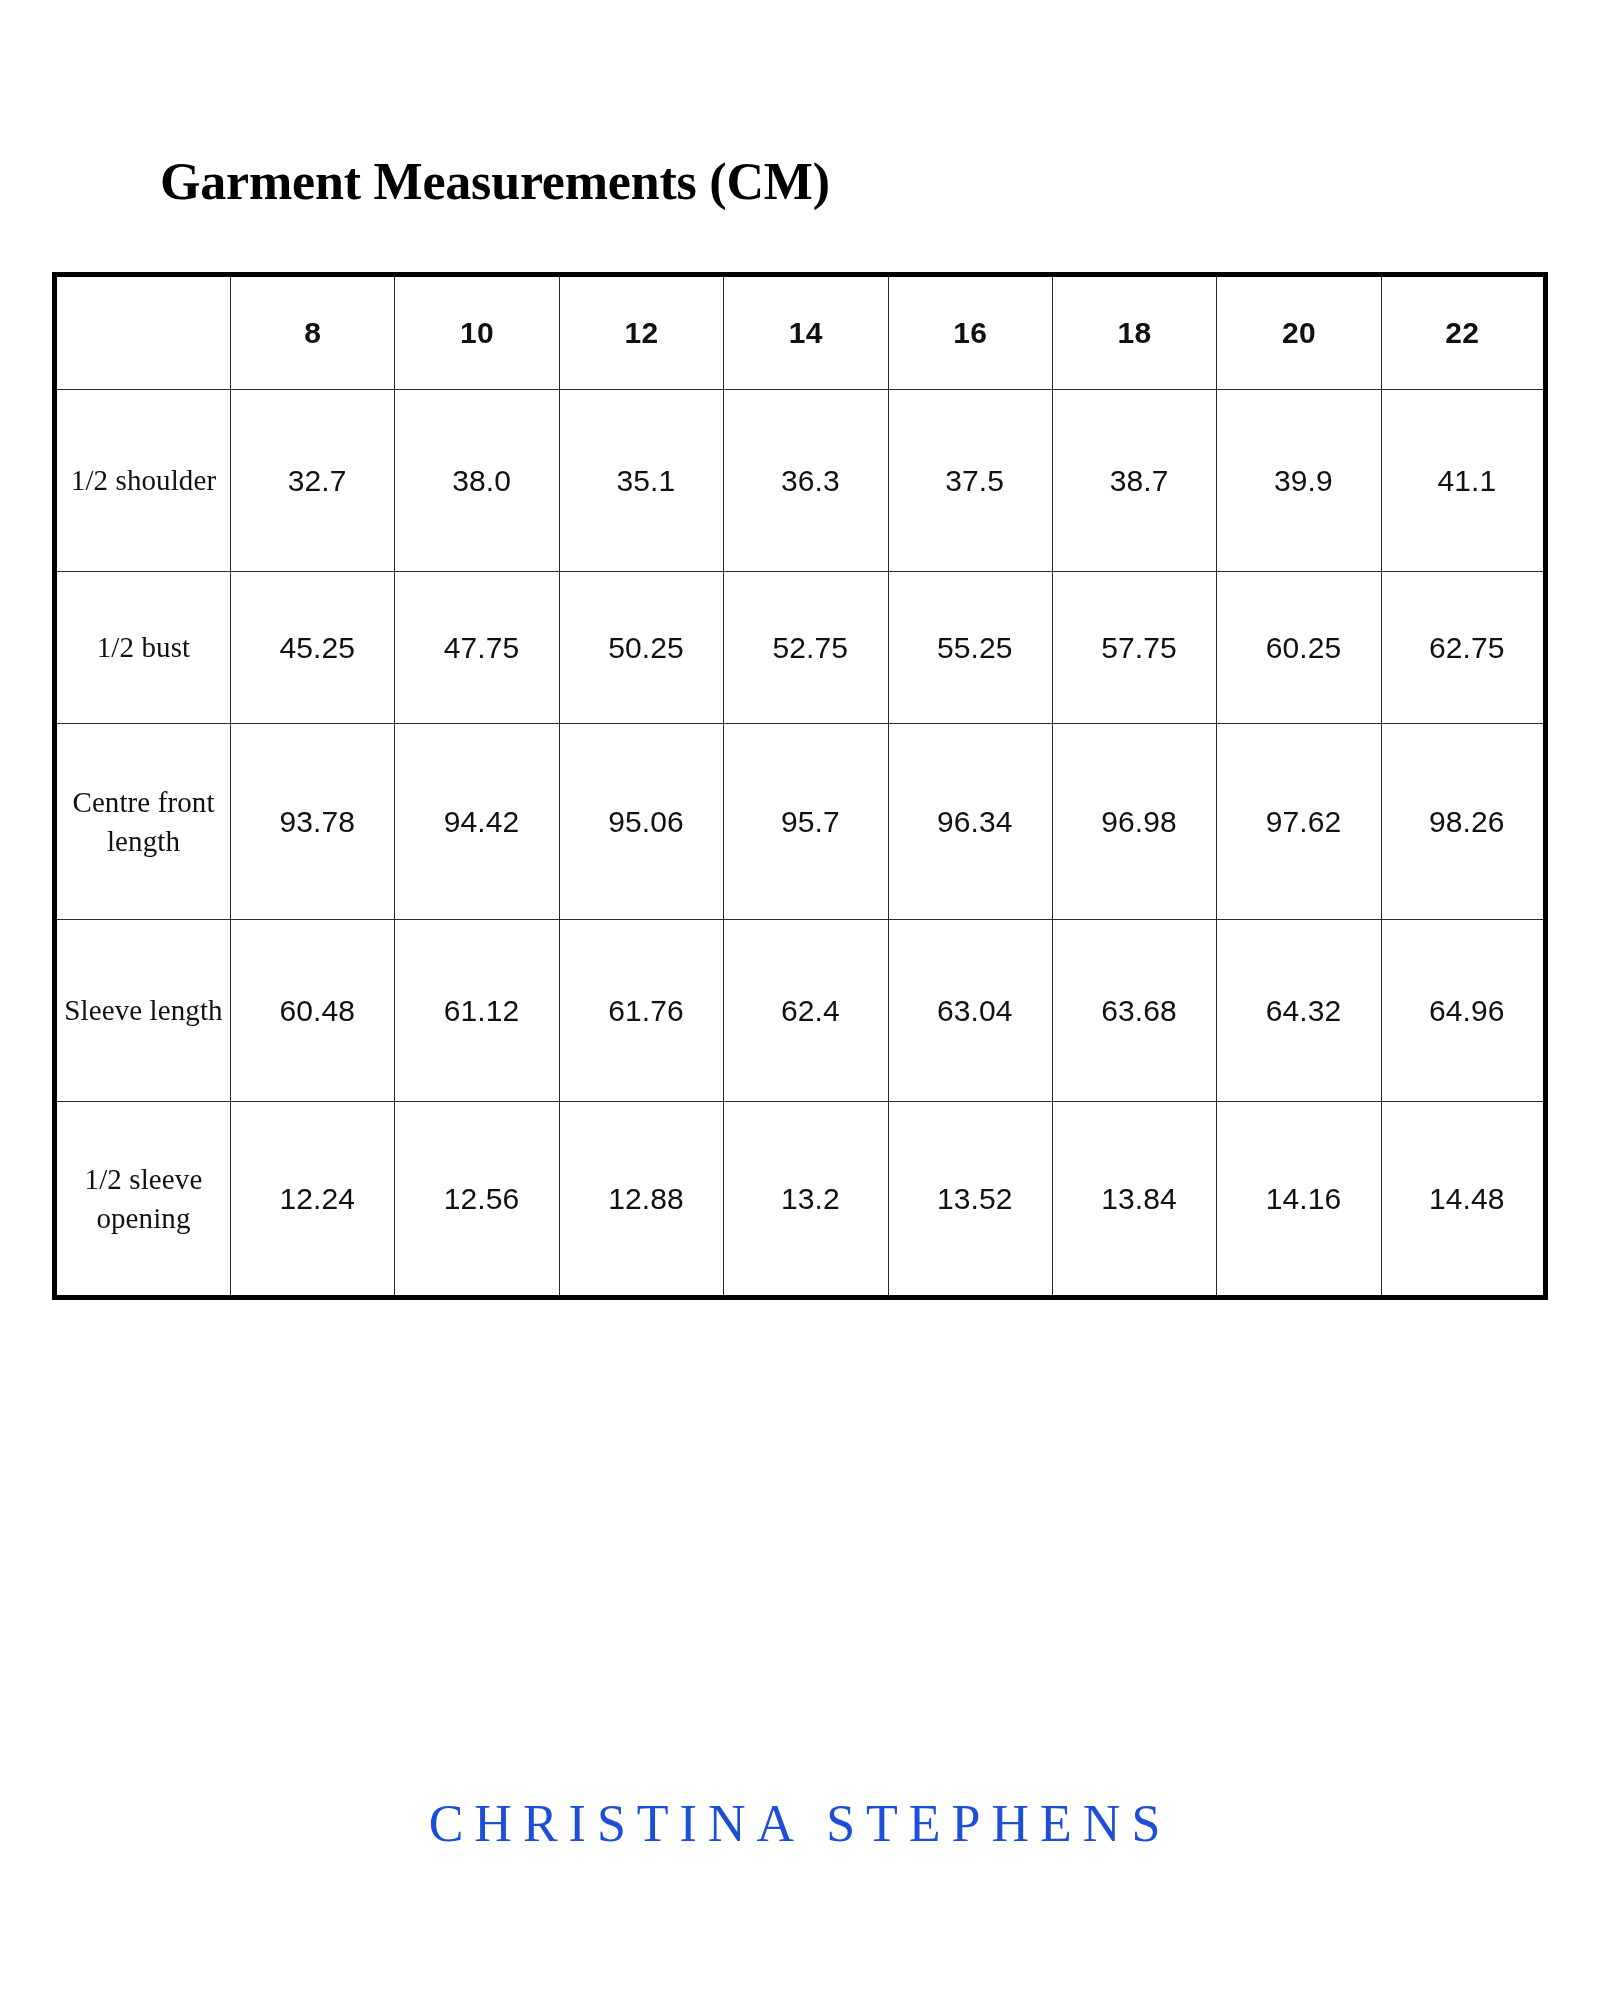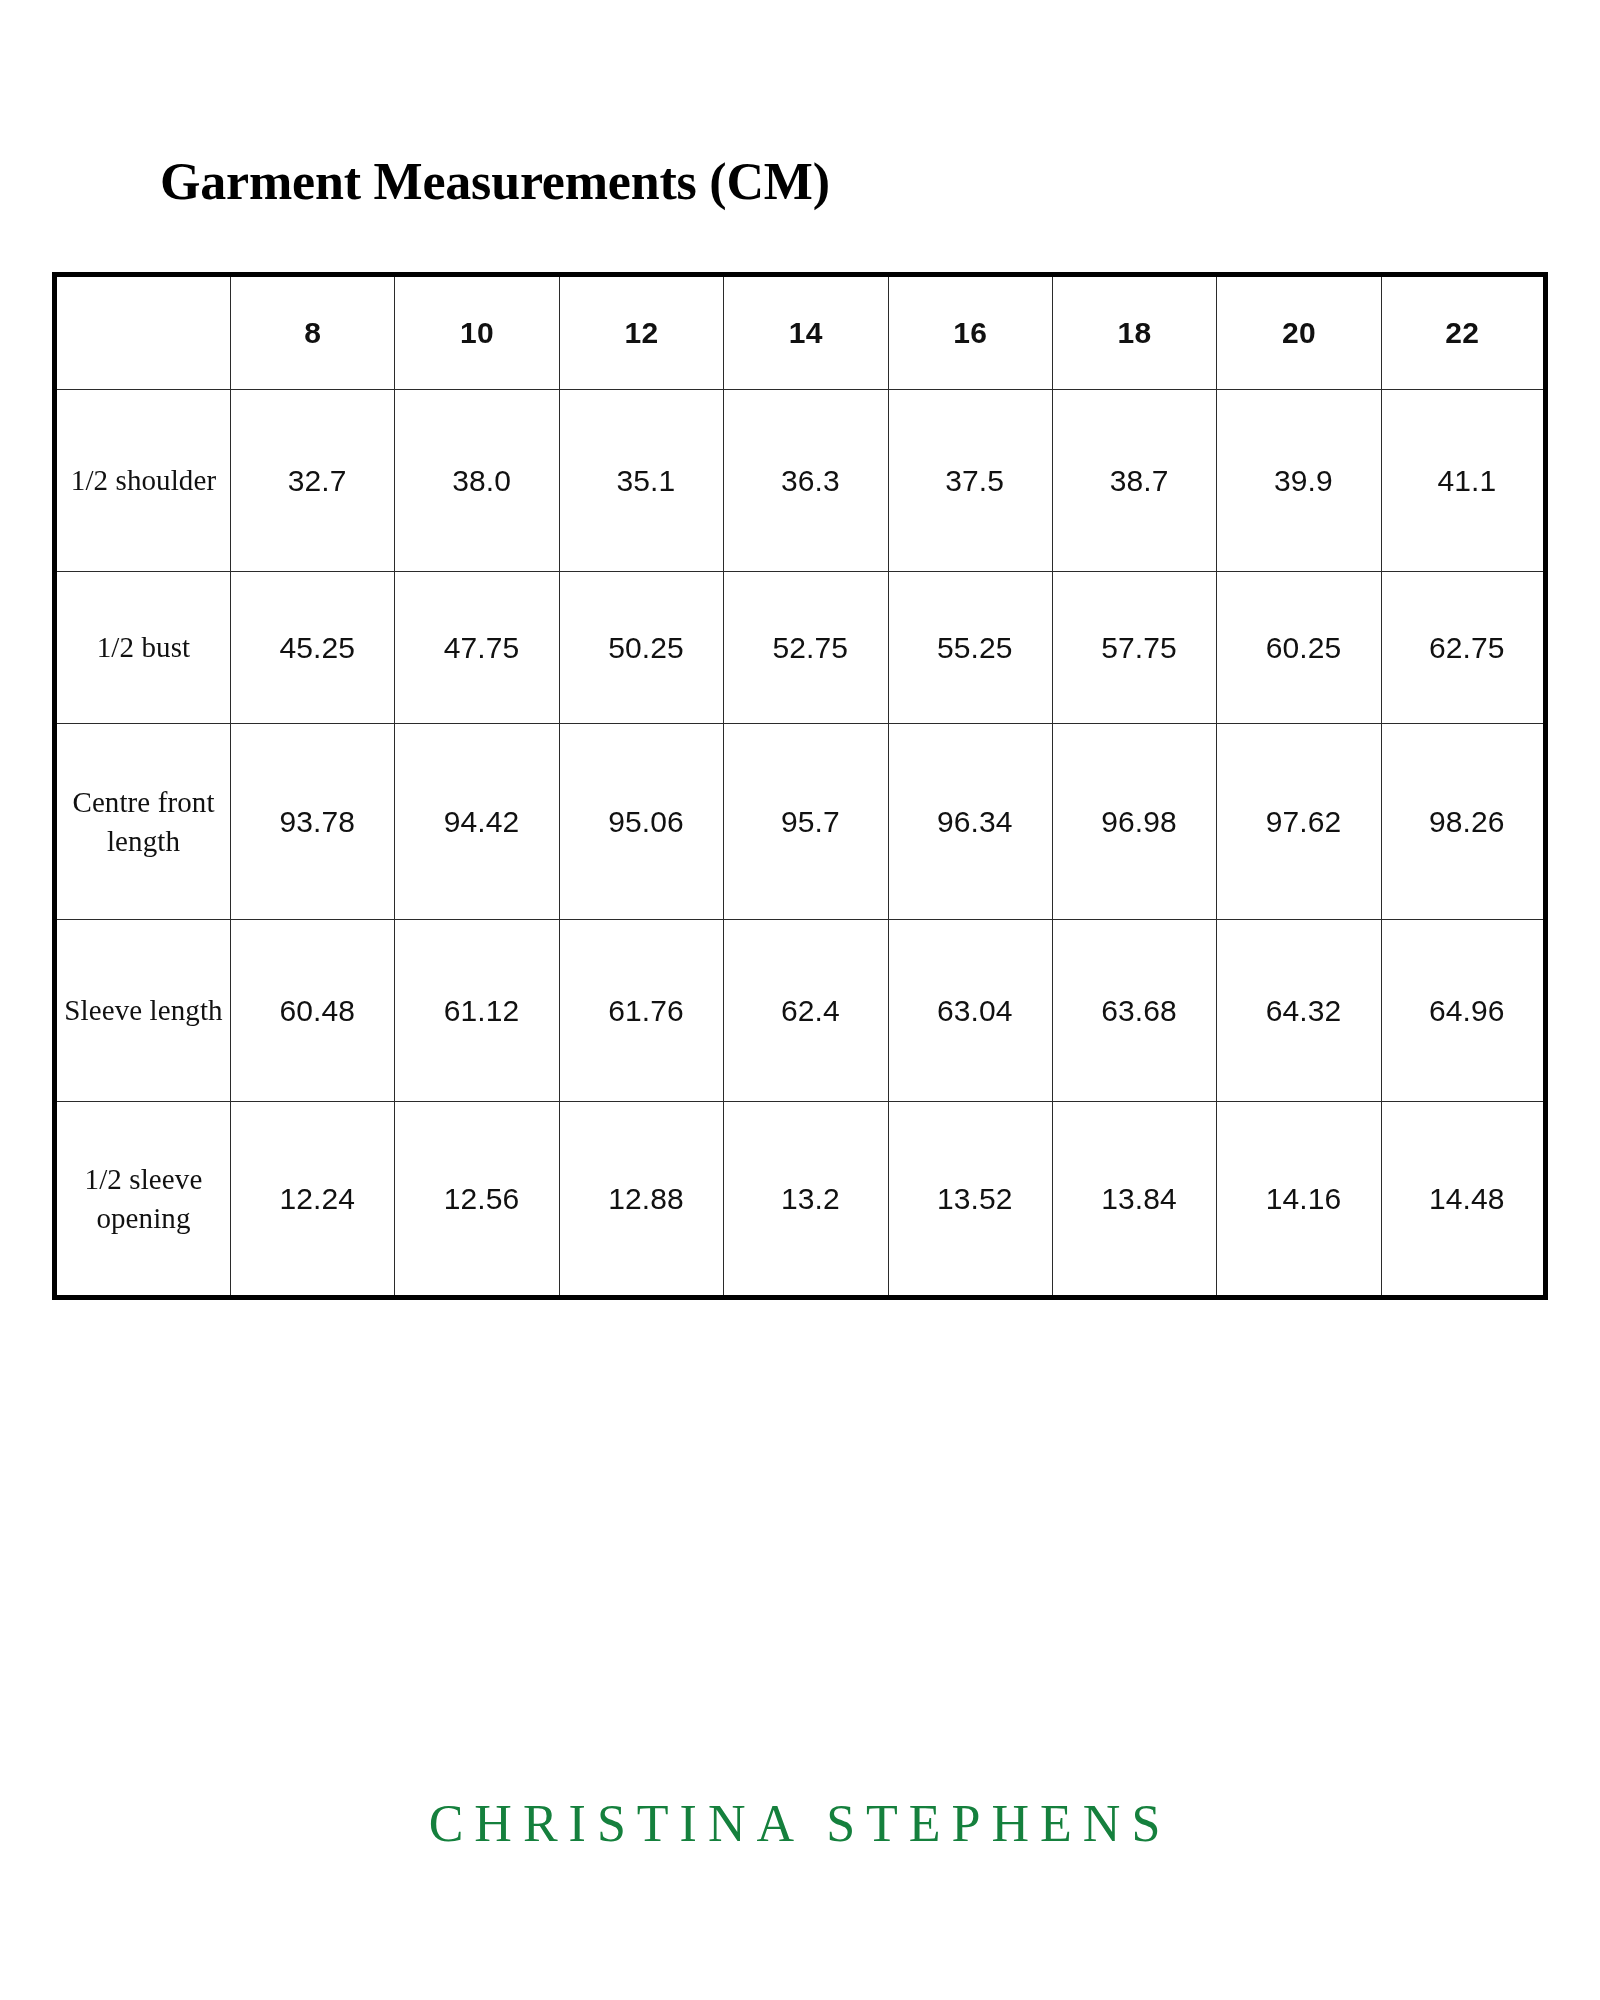--- a/index.html
+++ b/index.html
@@ -96,21 +96,21 @@
   .brand {
     position: absolute;
     left: 0;
     right: 0;
     top: 1794px;
     text-align: center;
     font-family: "Liberation Serif", "DejaVu Serif", serif;
     font-weight: 400;
     font-size: 52px;
     letter-spacing: 11px;
-    color: #15803d;
+    color: #1d4ed8;
     white-space: nowrap;
   }
 </style>
 </head>
 <body>
 
 <div class="page">
 
   <div class="title">Garment Measurements (CM)</div>
 

